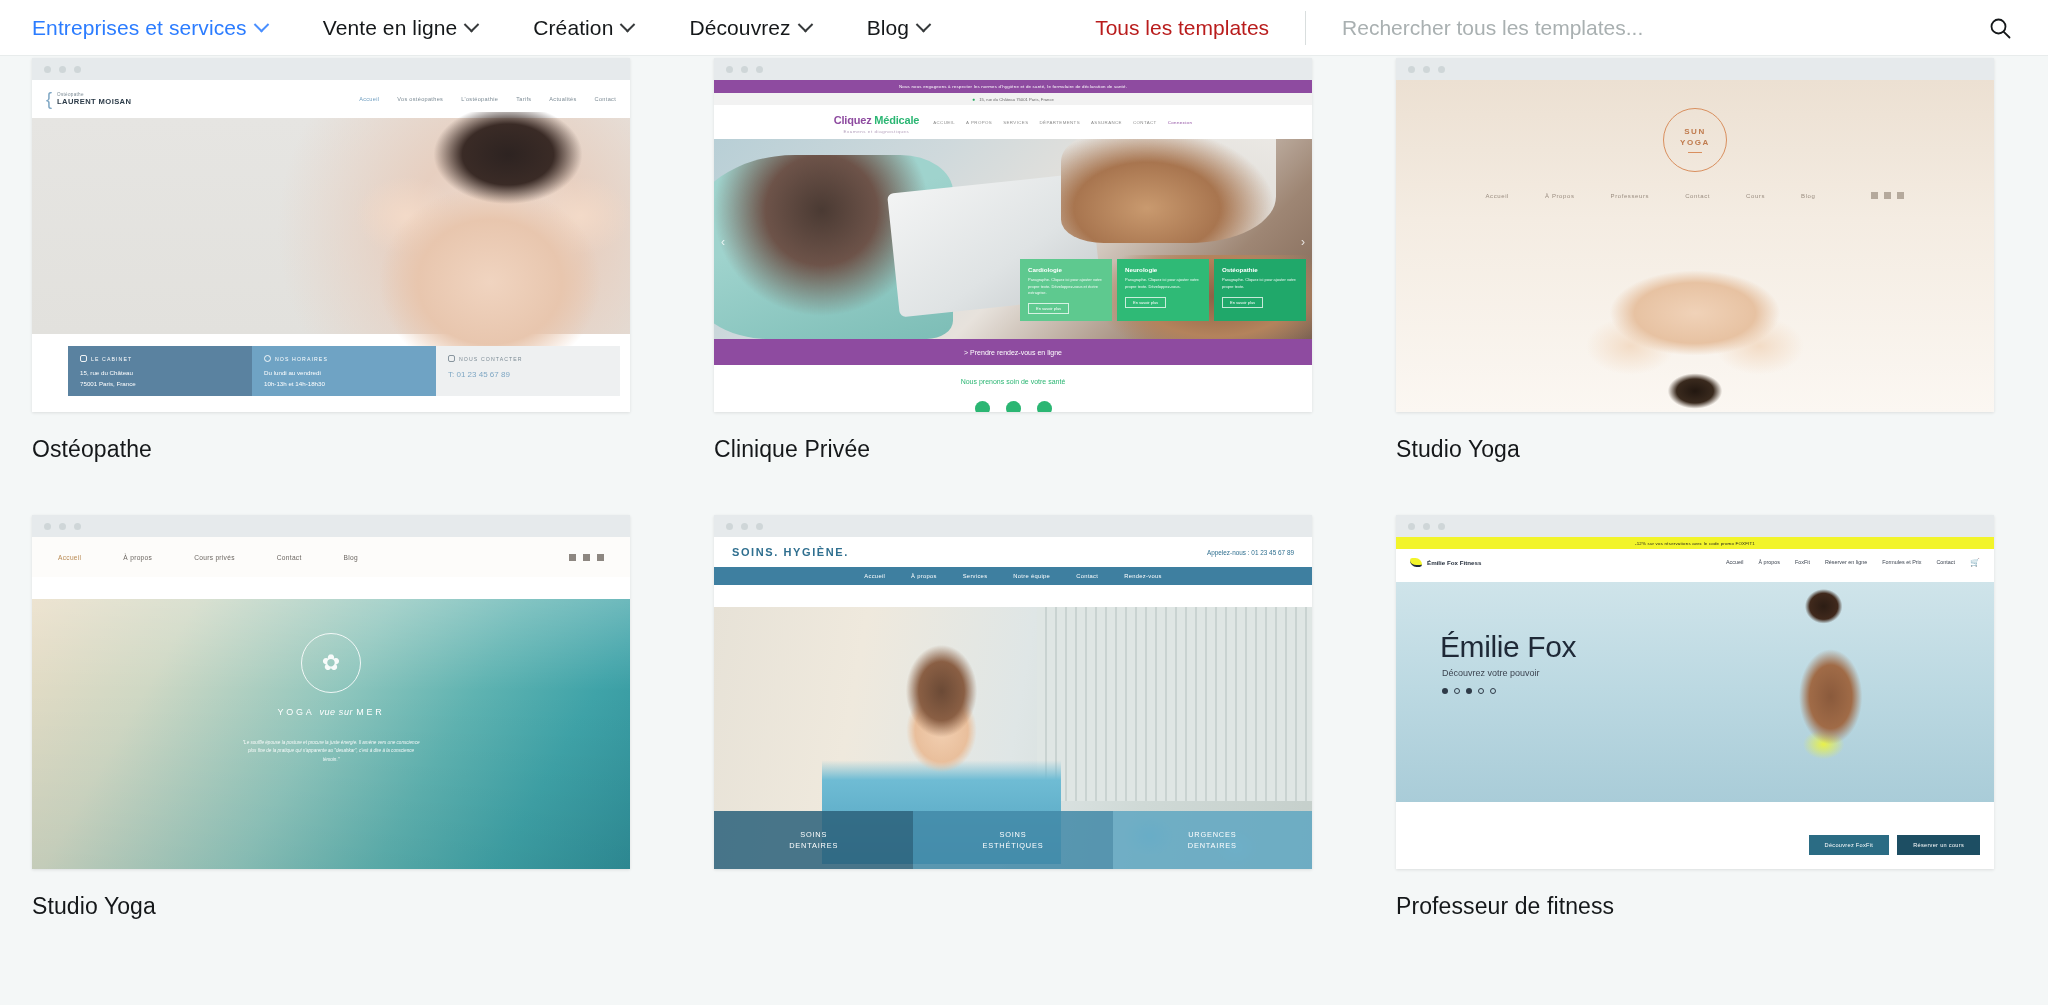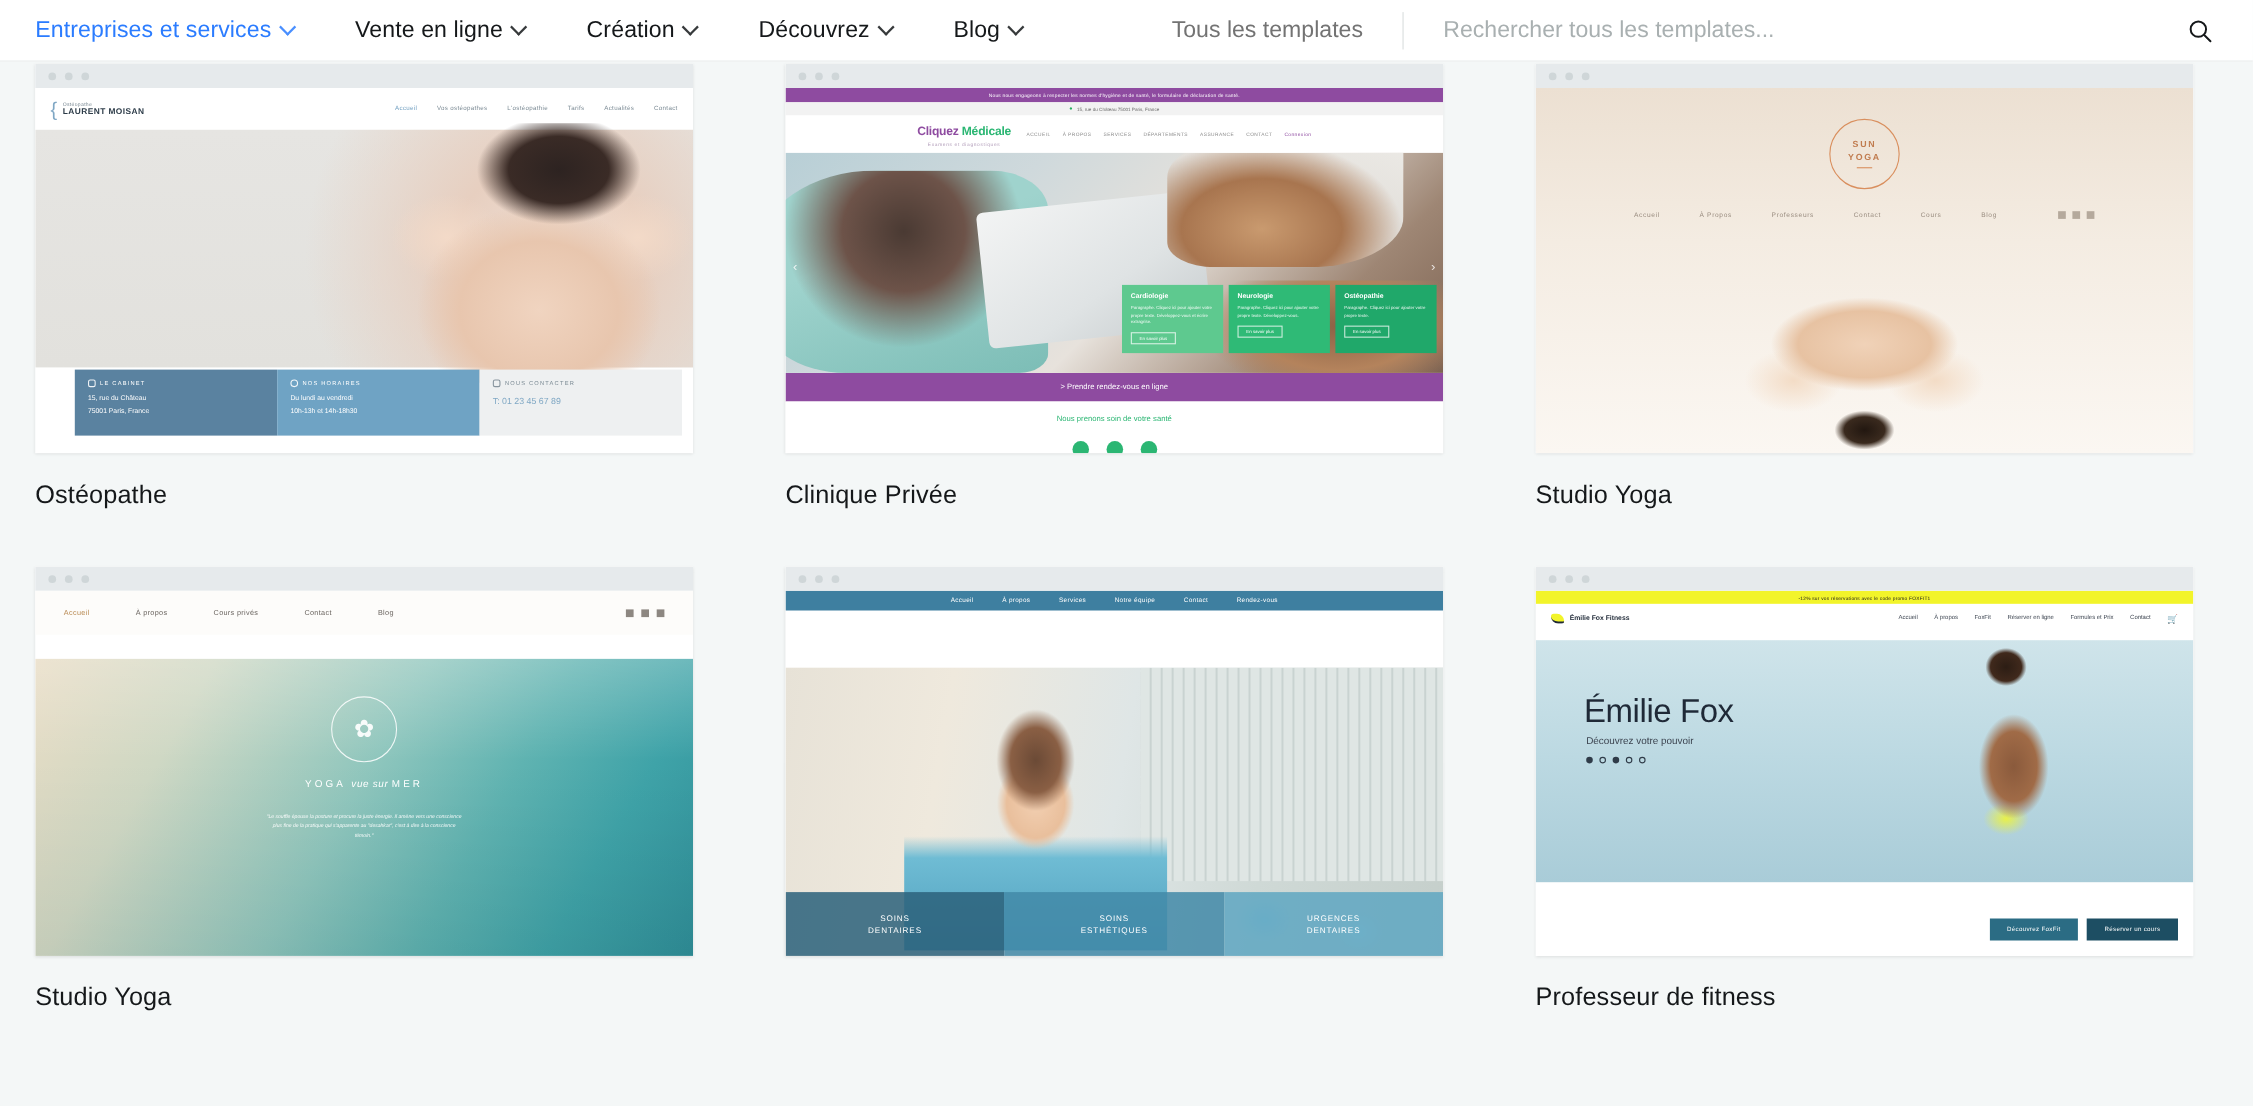--- a/index.html
+++ b/index.html
@@ -31,22 +31,22 @@
     border-right: 2px solid currentColor;
     border-bottom: 2px solid currentColor;
     transform: rotate(45deg) translate(-2px,-2px);
     opacity: .85;
   }
   .nav-left { display: flex; align-items: center; }
   .nav-left > .nav-item { margin-right: 56px; }
   .nav-left > .nav-item:first-child { margin-left: 32px; }
 
   .nav-all {
-    font-size: 21px; color: #737373; white-space: nowrap;
-    cursor: pointer; margin-left: 80px;
+    font-size: 21px; color: #b91c1c; white-space: nowrap;
+    cursor: pointer; margin-left: 110px;
   }
   .nav-divider {
     width: 1px; height: 34px; background: #d9dede;
     margin: 0 36px;
   }
   .search-wrap {
     display: flex; align-items: center; flex: 1;
     padding-right: 36px;
   }
   .search-input {
@@ -118,21 +118,21 @@
       radial-gradient(ellipse 72px 56px at 22% 44%, #f3dac8 0%, rgba(243,218,200,0) 70%),
       radial-gradient(ellipse 72px 56px at 80% 44%, #f3dac8 0%, rgba(243,218,200,0) 70%);
   }
   .osteo-h1 {
     position:absolute; left:36px; top:52px;
     font-size:19px; letter-spacing:6.5px; line-height:1.62;
     color:#3c4b5a; font-weight:300;
   }
   .osteo-boxes {
     position:absolute; left:36px; right:10px; bottom:-62px;
-    display:flex; height:60px;
+    display:flex; height:50px;
   }
   .ob { flex:1; padding:9px 12px; }
   .ob.b1 { background:#5a82a0; }
   .ob.b2 { background:#6fa3c4; }
   .ob.b3 { background:#eef0f1; }
   .ob .hd { display:flex; align-items:center; gap:4px; font-size:5.2px; letter-spacing:1.1px; color:#ffffff; }
   .ob.b3 .hd { color:#7c8b95; }
   .ob .ic { width:7px; height:7px; border:1px solid currentColor; border-radius:2px; opacity:.9; }
   .ob .ln { font-size:6.2px; color:#ffffff; margin-top:6px; line-height:1.5; }
   .ob.b3 .ln { color:#7fa7c4; font-size:8px; margin-top:7px; }
@@ -517,20 +517,24 @@
     </div>
 
     <div class="card">
       <div class="thumb">
         <div class="chrome">
           <i></i>
           <i></i>
           <i></i>
         </div>
         <div class="site">
+          <div class="dt-top">
+            <b>SOINS. HYGIÈNE.</b>
+            <span>Appelez-nous : 01 23 45 67 89</span>
+          </div>
           <div class="dt-nav">
             <span>Accueil</span>
             <span>À propos</span>
             <span>Services</span>
             <span>Notre équipe</span>
             <span>Contact</span>
             <span>Rendez-vous</span>
           </div>
           <div class="dt-hero">
             <div class="dt-shelf"></div>

